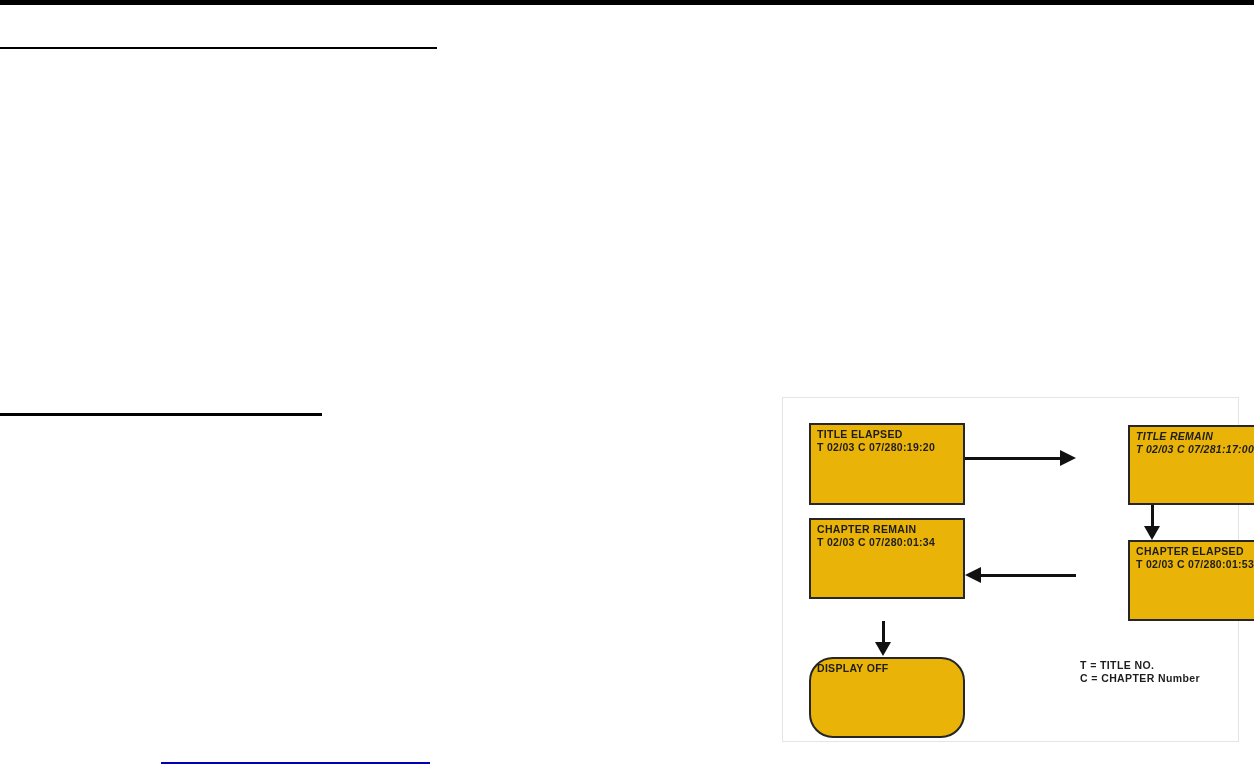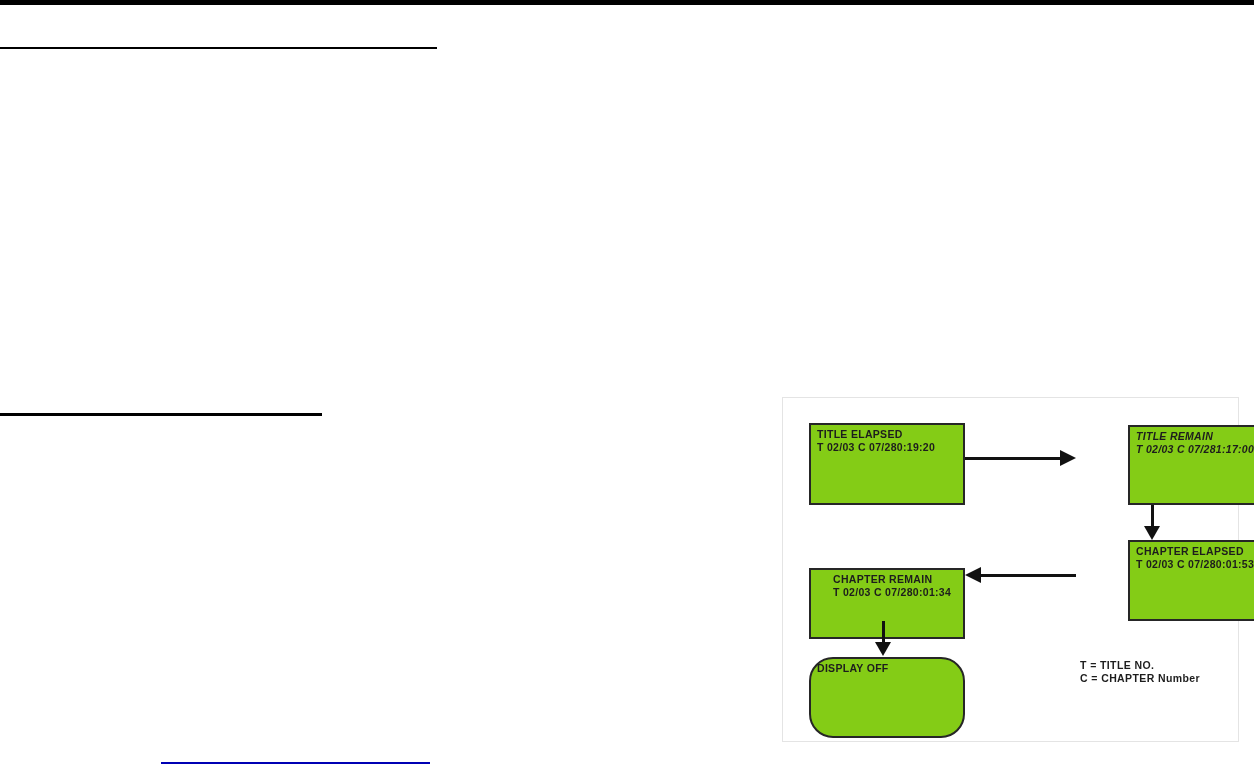--- a/index.html
+++ b/index.html
@@ -21,26 +21,26 @@
   
   .diagram-frame {
     left: 782px; top: 397px; width: 457px; height: 345px;
     border: 1px solid #e4e4e4;
     box-sizing: border-box;
   }
 
   
   .flow-box {
     border: 2px solid #262626;
-    background: #84cc16;
+    background: #eab308;
     box-sizing: border-box;
   }
   .box-title-elapsed   { left: 809px;  top: 423px; width: 156px; height: 82px; }
   .box-title-remain    { left: 1128px; top: 425px; width: 152px; height: 80px; font-style: italic; }
-  .box-chapter-remain  { left: 809px;  top: 568px; width: 156px; height: 71px; padding-left: 16px; }
+  .box-chapter-remain  { left: 809px;  top: 518px; width: 156px; height: 81px; }
   .box-chapter-elapsed { left: 1128px; top: 540px; width: 156px; height: 81px; }
   .box-display-off     { left: 809px;  top: 657px; width: 156px; height: 81px; border-radius: 24px; }
 
   .box-text {
     padding: 3px 5px 0 6px;
     font-size: 10.5px;
     font-weight: bold;
     letter-spacing: 0.3px;
     line-height: 13px;
     color: #1d1d1d;

